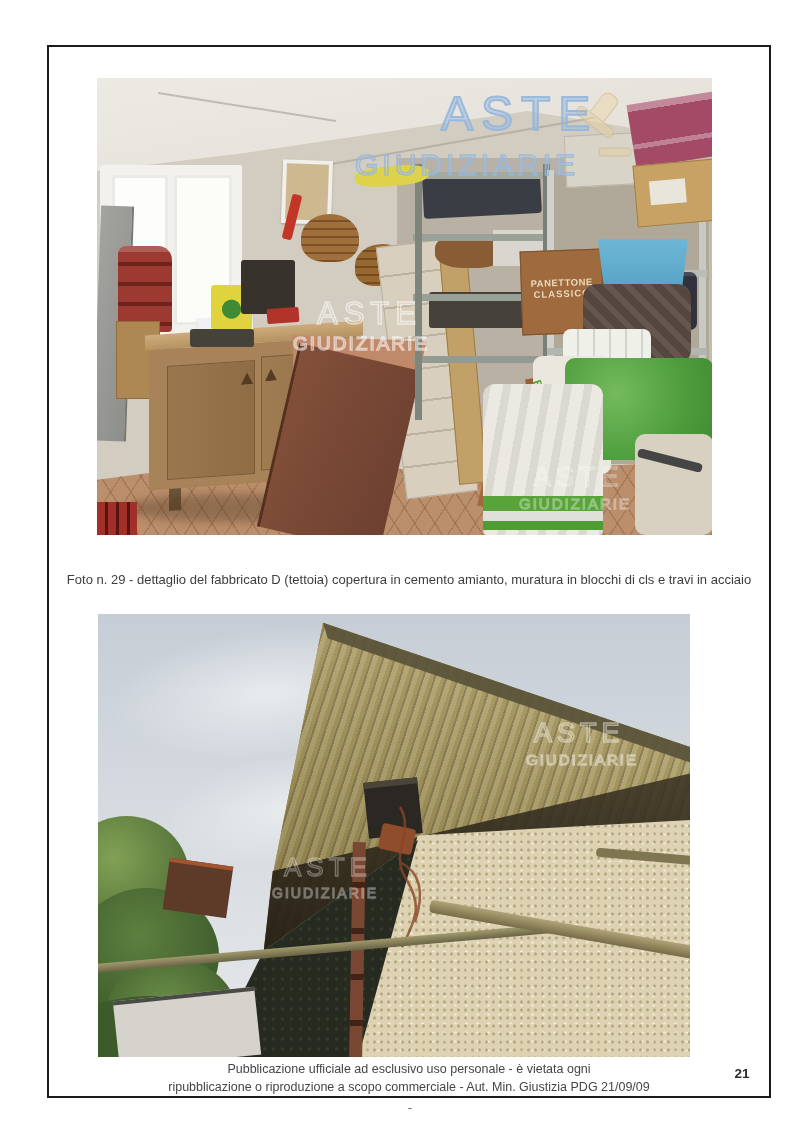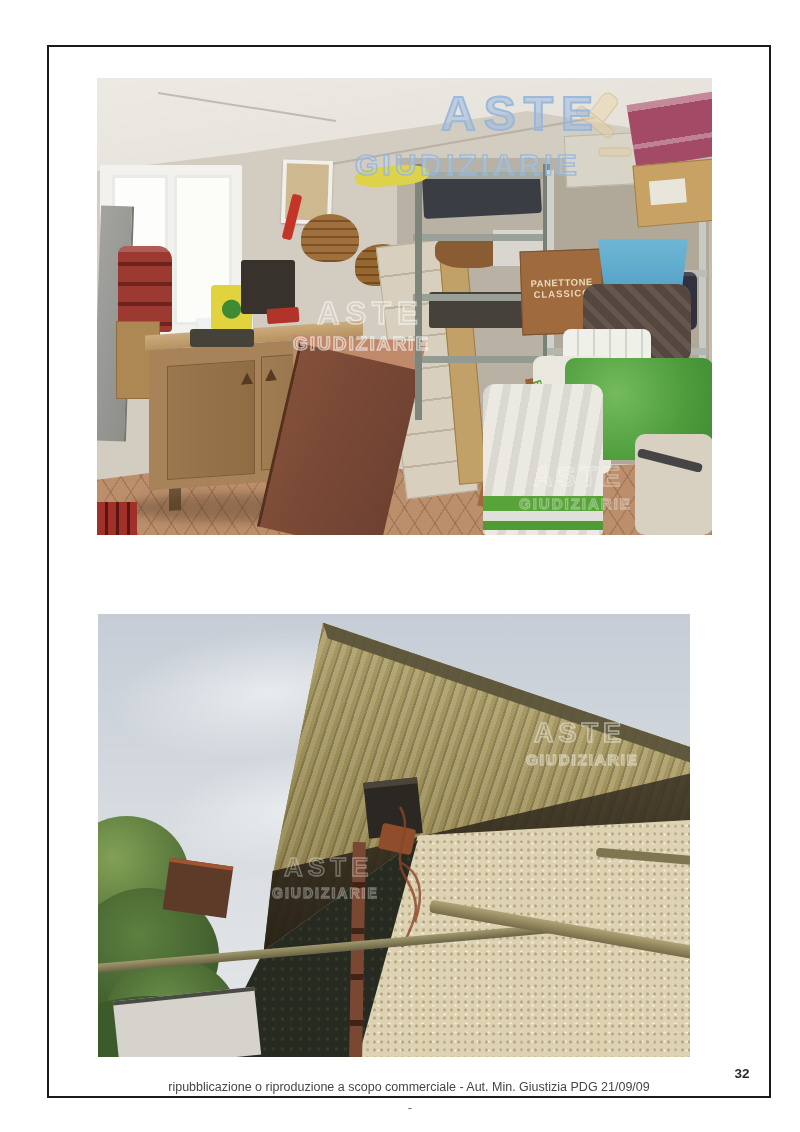--- a/index.html
+++ b/index.html
@@ -8,21 +8,21 @@
   .sheet{position:absolute;left:0;top:0;width:800px;height:1132px;background:#fff;}
   .frame{left:47px;top:45px;width:724px;height:1053px;border:2px solid #1b1b1b;box-sizing:border-box;z-index:50;pointer-events:none;}
   .photo{overflow:hidden;background:#d3cdc1;}
   #photo1{left:97px;top:78px;width:615px;height:457px;}
   #photo2{left:98px;top:614px;width:592px;height:443px;background:linear-gradient(180deg,#c6cdd6 0%,#d6dbe0 45%,#e6e8ea 100%);}
   .cap{left:47px;width:724px;text-align:center;font-size:13px;color:#3d3d3d;line-height:17px;z-index:20;}
   .foot{left:47px;width:724px;text-align:center;font-size:12.5px;color:#454545;line-height:17px;z-index:20;}
   .pagenum{left:722px;top:1066px;width:40px;text-align:center;font-size:13.5px;font-weight:bold;color:#2a2a2a;z-index:60;}
   .bottommark{left:380px;top:1100px;width:60px;text-align:center;font-size:13px;color:#666;z-index:60;}
   
-  .wm{font-weight:bold;white-space:nowrap;z-index:30;line-height:1;}
+  .wm{font-weight:normal;white-space:nowrap;z-index:30;line-height:1;}
   .wm-blue{color:rgba(219,233,250,0.16);-webkit-text-stroke:2px rgba(148,182,221,0.9);text-shadow:0 0 1px rgba(120,160,210,0.4);}
   .wm-blue2{color:rgba(219,233,250,0.13);-webkit-text-stroke:1.6px rgba(148,182,221,0.85);}
   .wm-white{color:rgba(255,255,255,0.06);-webkit-text-stroke:1.5px rgba(255,255,255,0.55);}
   .wm-faint{color:rgba(255,255,255,0.05);-webkit-text-stroke:1.3px rgba(255,255,255,0.33);}
   .wm-tan{color:rgba(255,255,255,0.07);-webkit-text-stroke:1.5px rgba(235,232,218,0.55);}
   .wm-url{color:rgba(255,255,255,0.06);-webkit-text-stroke:2.5px rgba(255,255,255,0.82);letter-spacing:1px;text-shadow:0 0 8px rgba(0,0,0,0.15);}
 </style>
 </head>
 <body>
 
@@ -146,20 +146,21 @@
         <rect x="8" y="27" width="44" height="10" rx="5" fill="#e2cfa5" stroke="#c9b384" transform="rotate(38 30 32)"></rect>
         <rect x="34" y="58" width="32" height="8" rx="3" fill="#e2cfa5" stroke="#c9b384"></rect>
       </g>
     </svg>
     <div class="wm wm-white a" style="left:220px;top:220px;font-size:31px;letter-spacing:6px;">ASTE</div>
     <div class="wm wm-white a" style="left:196px;top:256px;font-size:19px;letter-spacing:2px;">GIUDIZIARIE</div>
     <div class="wm wm-faint a" style="left:436px;top:386px;font-size:27px;letter-spacing:5px;">ASTE</div>
     <div class="wm wm-faint a" style="left:422px;top:418px;font-size:15px;letter-spacing:2px;">GIUDIZIARIE</div>
   </div>
 
+  <div class="cap a" style="top:571px;">Foto n. 29 - dettaglio del fabbricato D (tettoia) copertura in cemento amianto, muratura in blocchi di cls e travi in acciaio</div>
 
   <div class="photo a" id="photo2">
     <div class="a" style="left:10px;top:14px;width:320px;height:130px;background:radial-gradient(ellipse,rgba(255,255,255,.55),transparent 70%);transform:rotate(-6deg);"></div>
     <div class="a" style="left:60px;top:140px;width:260px;height:110px;background:radial-gradient(ellipse,rgba(255,255,255,.45),transparent 70%);transform:rotate(-8deg);"></div>
 
     <div class="a" style="left:0;top:196px;width:135px;height:247px;overflow:hidden;">
       <div class="a" style="left:-34px;top:6px;width:125px;height:120px;border-radius:50%;background:radial-gradient(circle at 40% 35%,#82a155,#516f36 75%);"></div>
       <div class="a" style="left:-24px;top:78px;width:145px;height:135px;border-radius:50%;background:radial-gradient(circle at 45% 35%,#5d8040,#3f5c2c 75%);"></div>
       <div class="a" style="left:6px;top:148px;width:135px;height:125px;border-radius:50%;background:radial-gradient(circle at 45% 40%,#6b8f48,#42602e 75%);"></div>
       <div class="a" style="left:-40px;top:186px;width:185px;height:95px;border-radius:50%;background:#3c5a2a;"></div>
@@ -188,18 +189,19 @@
     <div class="a" style="left:498px;top:238px;width:100px;height:9px;background:#7d7651;border-radius:4px;transform:rotate(5deg);z-index:12;"></div>
 
     <div class="a" style="left:18px;top:380px;width:142px;height:64px;background:#d6d3cc;border-top:4px solid #4a4a46;transform:rotate(-6deg);z-index:11;"></div>
 
     <div class="wm wm-tan a" style="left:436px;top:106px;font-size:27px;letter-spacing:5px;">ASTE</div>
     <div class="wm wm-tan a" style="left:428px;top:138px;font-size:15px;letter-spacing:2px;">GIUDIZIARIE</div>
     <div class="wm wm-faint a" style="left:186px;top:240px;font-size:26px;letter-spacing:5px;">ASTE</div>
     <div class="wm wm-faint a" style="left:174px;top:272px;font-size:14px;letter-spacing:2px;">GIUDIZIARIE</div>
   </div>
 
+  <div class="foot a" style="top:1061px;">Pubblicazione ufficiale ad esclusivo uso personale - è vietata ogni</div>
   <div class="foot a" style="top:1079px;">ripubblicazione o riproduzione a scopo commerciale - Aut. Min. Giustizia PDG 21/09/09</div>
-  <div class="pagenum a">32</div>
+  <div class="pagenum a">21</div>
   <div class="bottommark a">-</div>
 
   <div class="frame a"></div>
 </div>
 
 </body></html>

